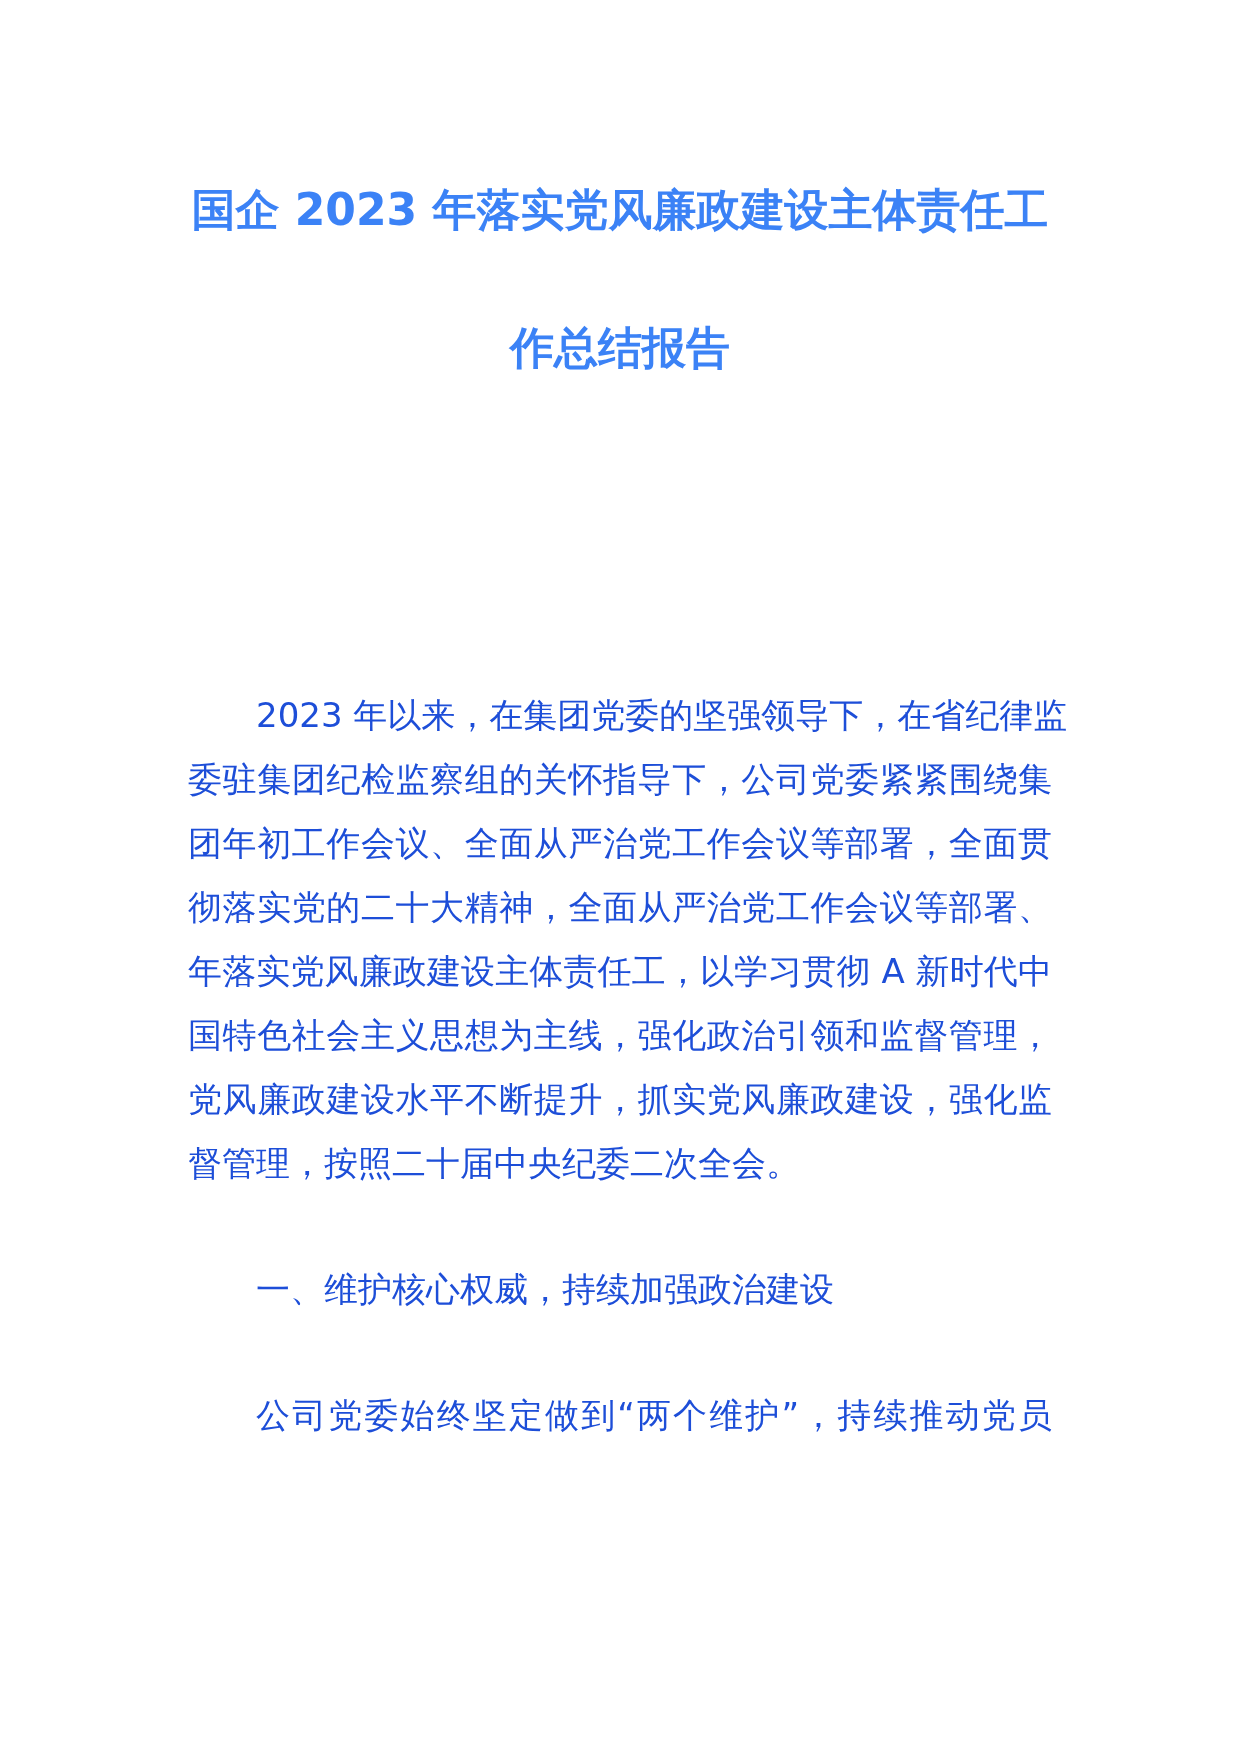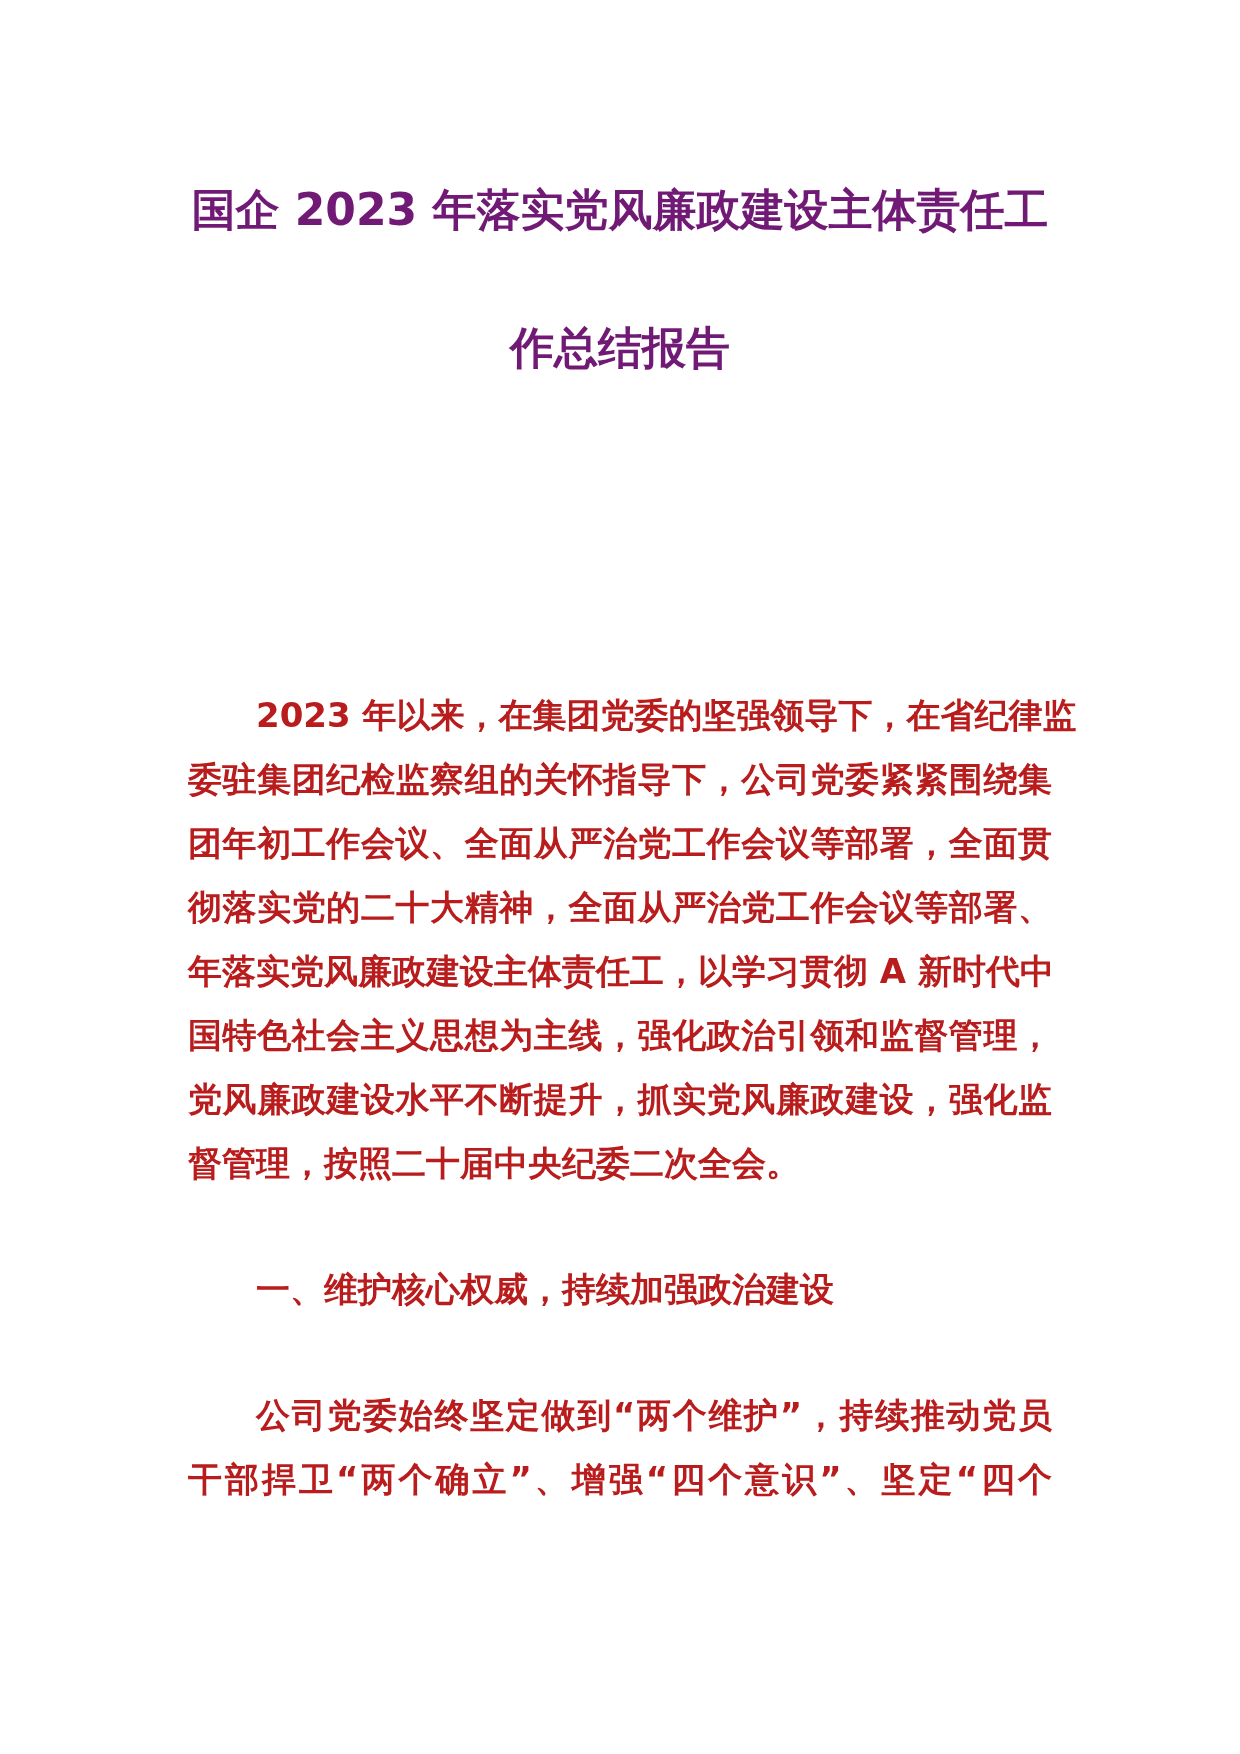--- a/index.html
+++ b/index.html
@@ -25,33 +25,32 @@
     .title-line {
       position: absolute;
       left: 0;
       width: 1240px;
       text-align: center;
       font-weight: bold;
       font-size: 44px;
       line-height: 60px;
       letter-spacing: 0px;
       white-space: nowrap;
-      color: #701a75;
+      color: #3b82f6;
     }
     .body-line {
       position: absolute;
       left: 188px;
       width: 864px;
       font-size: 34px;
       line-height: 46px;
       white-space: nowrap;
-      color: #b91c1c;
+      color: #1d4ed8;
       text-align: justify;
       text-align-last: justify;
-      font-weight: bold;
     }
     .body-line.last {
       text-align-last: left;
     }
     .body-line.indent {
       left: 256px;
       width: 796px;
     }
   </style>
 </head>
@@ -67,15 +66,14 @@
   <div class="body-line" style="top:820px;">团年初工作会议、全面从严治党工作会议等部署，全面贯</div>
   <div class="body-line" style="top:884px;">彻落实党的二十大精神，全面从严治党工作会议等部署、</div>
   <div class="body-line" style="top:948px;">年落实党风廉政建设主体责任工，以学习贯彻 A 新时代中</div>
   <div class="body-line" style="top:1012px;">国特色社会主义思想为主线，强化政治引领和监督管理，</div>
   <div class="body-line" style="top:1076px;">党风廉政建设水平不断提升，抓实党风廉政建设，强化监</div>
   <div class="body-line last" style="top:1140px;">督管理，按照二十届中央纪委二次全会。</div>
 
   <div class="body-line indent last" style="top:1266px;">一、维护核心权威，持续加强政治建设</div>
 
   <div class="body-line indent" style="top:1392px;">公司党委始终坚定做到“两个维护”，持续推动党员</div>
-  <div class="body-line" style="top:1456px;">干部捍卫“两个确立”、增强“四个意识”、坚定“四个</div>
 
 </div>
 
 </body></html>

